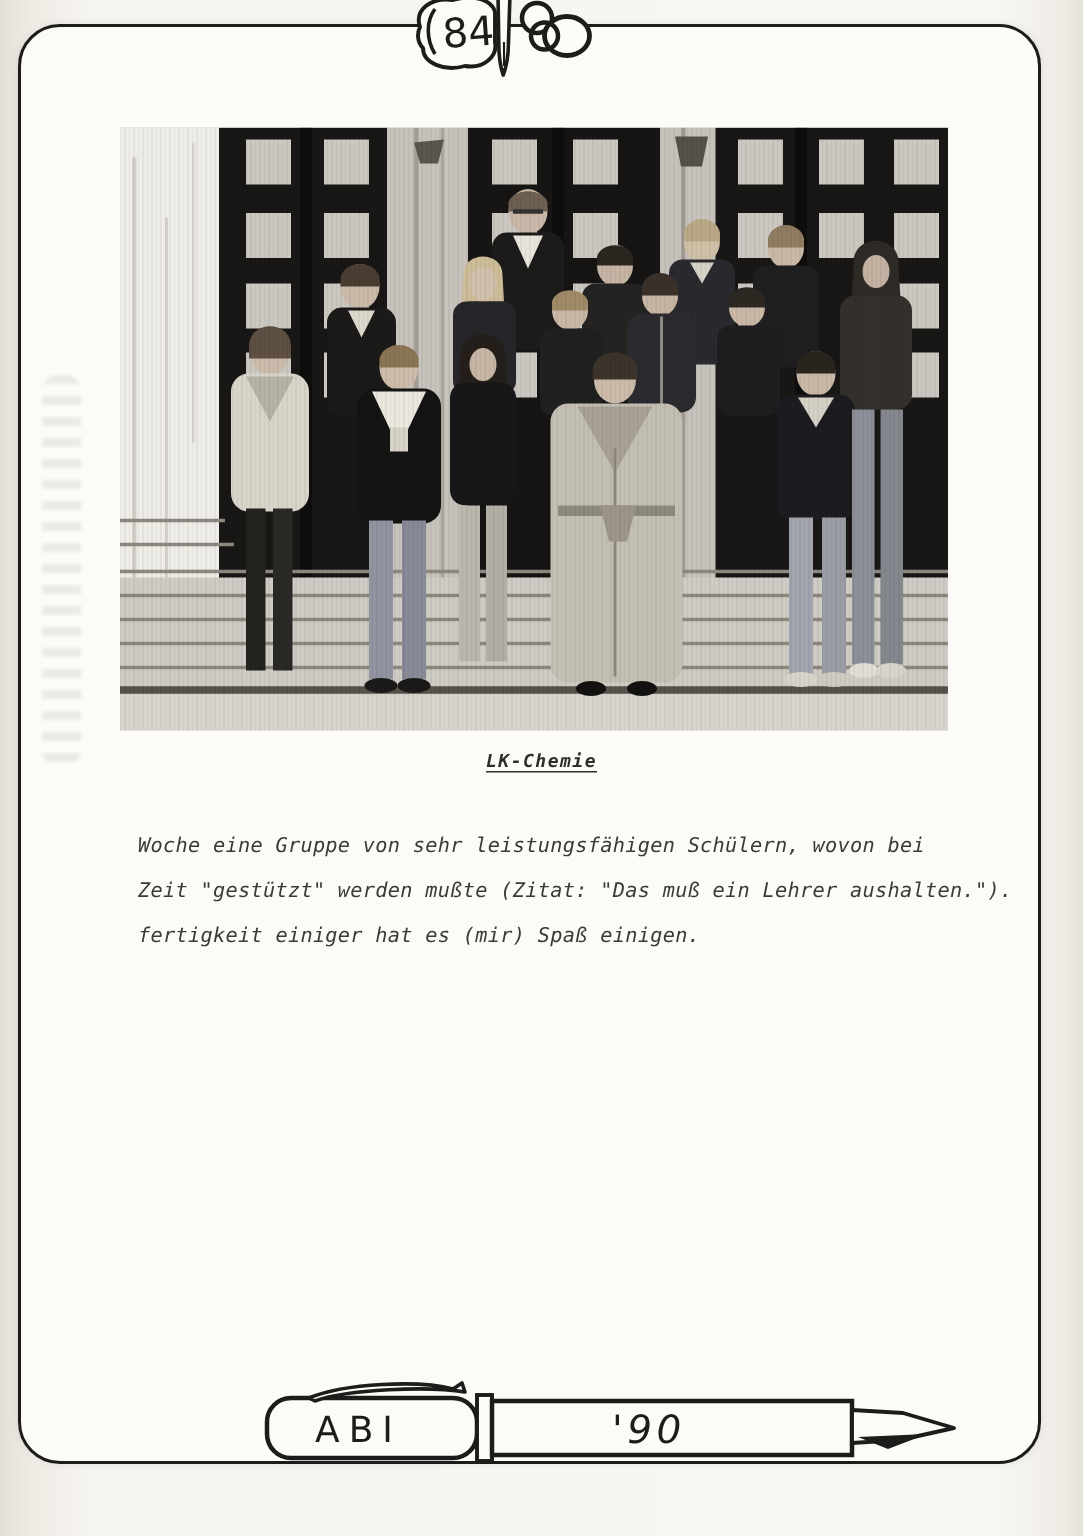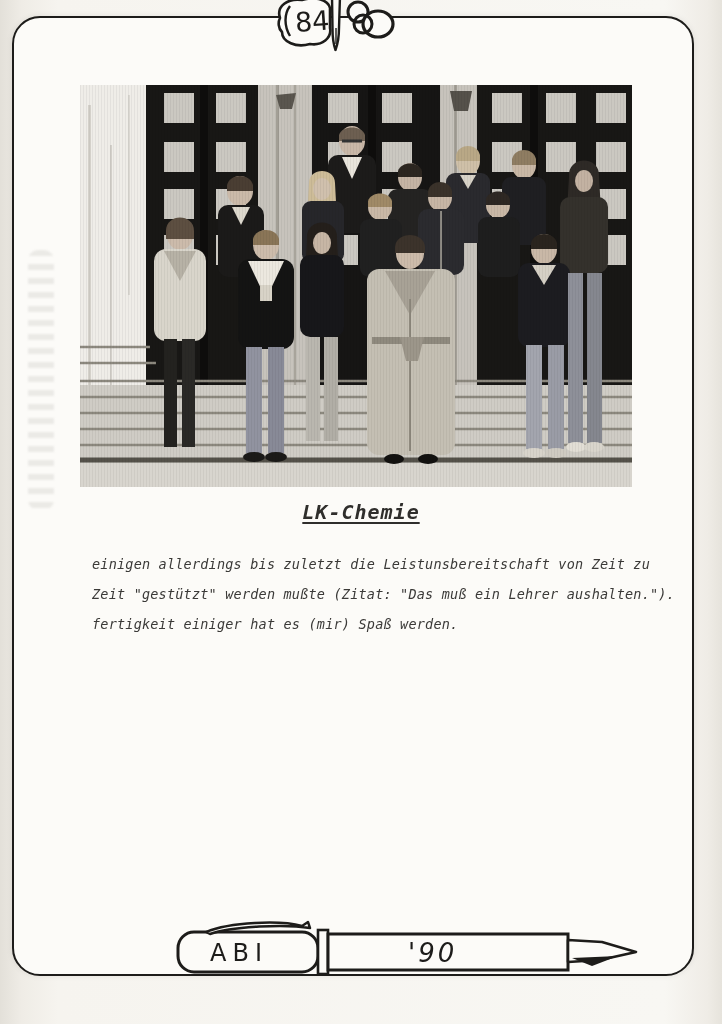--- a/index.html
+++ b/index.html
@@ -21,21 +21,21 @@
     background:#dbd8d2;overflow:hidden;
   }
   .photo-grain{
     position:absolute;inset:0;pointer-events:none;
     background:repeating-linear-gradient(90deg, rgba(20,20,20,0.05) 0 1px, rgba(255,255,255,0.02) 1px 3px);
     mix-blend-mode:multiply;
   }
   .caption{
     position:absolute;left:0;right:0;top:500px;text-align:center;
     font-family:"DejaVu Sans Mono", monospace;font-style:italic;font-weight:bold;
-    font-size:20px;color:#2f2e2c;letter-spacing:1px;
+    font-size:12px;color:#2f2e2c;letter-spacing:1px;
   }
   .caption span{text-decoration:underline;text-underline-offset:3px;}
   .body-text{
     position:absolute;left:92px;top:549px;width:560px;
     font-family:"DejaVu Sans Mono", monospace;font-style:italic;
     font-size:13.5px;color:#3b3a38;letter-spacing:0.2px;
   }
   .body-text .line{height:30px;line-height:30px;white-space:nowrap;}
   .pen-footer{position:absolute;left:140px;top:916px;width:510px;height:70px;}
   .smudge{
@@ -241,23 +241,23 @@
     </g>
   </svg>
   <div class="photo-grain"></div>
 </div>
 
 <div class="caption">
   <span>LK-Chemie</span>
 </div>
 
 <div class="body-text">
-  <div class="line">einigen allerdings bis zuletzt die Leistunsbereitschaft von Zeit zu</div>
+  <div class="line">Woche eine Gruppe von sehr leistungsfähigen Schülern, wovon bei</div>
   <div class="line">Zeit "gestützt" werden mußte (Zitat: "Das muß ein Lehrer aushalten.").</div>
-  <div class="line">fertigkeit einiger hat es (mir) Spaß werden.</div>
+  <div class="line">fertigkeit einiger hat es (mir) Spaß einigen.</div>
 </div>
 
 <div class="pen-footer">
   <svg width="510" height="70" viewBox="0 0 510 70">
 
     <rect x="38" y="16" width="140" height="40" rx="16" fill="#fcfbf8" stroke="#1d1c1a" stroke-width="3"></rect>
 
     <path d="M66 16 C90 6 140 4 162 10 L168 6 L170 12 C146 8 92 10 70 18 Z" fill="#fcfbf8" stroke="#1d1c1a" stroke-width="2.4" stroke-linejoin="round"></path>
     <text x="70" y="45" font-size="24" letter-spacing="6" fill="#1d1c1a">ABI</text>
 

